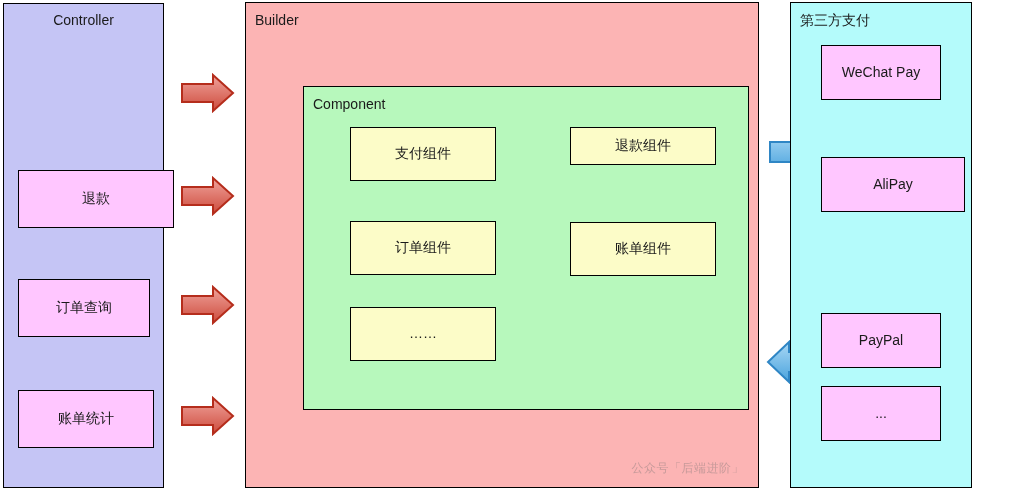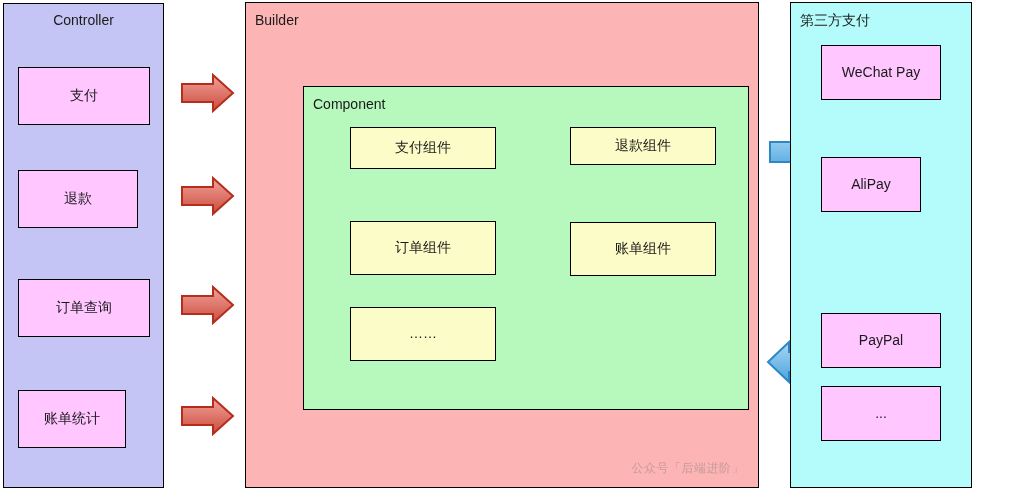--- a/index.html
+++ b/index.html
@@ -75,27 +75,26 @@
   }
 </style>
 </head>
 <body>
 
 <div id="canvas">
 
   <div class="panel" id="controller-panel" style="left:3px; top:3px; width:161px; height:485px;">
     <div class="panel-title center">Controller</div>
 
-    <div class="box box-pink" style="left:14px; top:63px; width:132px; height:58px;">支付</div>
 
-    <div class="box box-pink" style="left:14px; top:166px; width:120px; height:58px;">退款</div>
+    <div class="box box-pink" style="left:14px; top:166px; width:156px; height:58px;">退款</div>
 
     <div class="box box-pink" style="left:14px; top:275px; width:132px; height:58px;">订单查询</div>
 
-    <div class="box box-pink" style="left:14px; top:386px; width:108px; height:58px;">账单统计</div>
+    <div class="box box-pink" style="left:14px; top:386px; width:136px; height:58px;">账单统计</div>
   </div>
 
   <div class="arrow" style="left:180px; top:73px; width:55px; height:40px;">
     <svg width="55" height="40" viewBox="0 0 55 40">
       <defs>
         <linearGradient id="redgrad1" x1="0" y1="0" x2="0" y2="1">
           <stop offset="0%" stop-color="#f0a39c"></stop>
           <stop offset="100%" stop-color="#cd4b3c"></stop>
         </linearGradient>
       </defs>
@@ -120,21 +119,21 @@
       <polygon points="2,11 33,11 33,2 53,20 33,38 33,29 2,29" fill="url(#redgrad1)" stroke="#b52d1c" stroke-width="2" stroke-linejoin="miter"></polygon>
     </svg>
   </div>
 
   <div class="panel" id="builder-panel" style="left:245px; top:2px; width:514px; height:486px;">
     <div class="panel-title left">Builder</div>
 
     <div class="panel" id="component-panel" style="left:37px; top:83px; width:446px; height:324px;">
       <div class="panel-title left">Component</div>
 
-      <div class="box box-yellow" style="left:46px; top:40px; width:146px; height:42px;">支付组件</div>
+      <div class="box box-yellow" style="left:46px; top:40px; width:146px; height:54px;">支付组件</div>
 
       <div class="box box-yellow" style="left:266px; top:40px; width:146px; height:38px;">退款组件</div>
 
       <div class="box box-yellow" style="left:266px; top:135px; width:146px; height:54px;">账单组件</div>
 
       <div class="box box-yellow" style="left:46px; top:134px; width:146px; height:54px;">订单组件</div>
 
       <div class="box box-yellow" style="left:46px; top:220px; width:146px; height:54px;">……</div>
     </div>
 
@@ -157,20 +156,20 @@
     <svg width="58" height="44" viewBox="0 0 58 44">
       <polygon points="56,12 23,12 23,2 2,22 23,42 23,32 56,32" fill="url(#bluegrad)" stroke="#2f86c5" stroke-width="2" stroke-linejoin="miter"></polygon>
     </svg>
   </div>
 
   <div class="panel" id="thirdparty-panel" style="left:790px; top:2px; width:182px; height:486px;">
     <div class="panel-title left">第三方支付</div>
 
     <div class="box box-pink" style="left:30px; top:42px; width:120px; height:55px;">WeChat Pay</div>
 
-    <div class="box box-pink" style="left:30px; top:154px; width:100px; height:55px;">AliPay</div>
+    <div class="box box-pink" style="left:30px; top:154px; width:144px; height:55px;">AliPay</div>
 
     <div class="box box-pink" style="left:30px; top:270px; width:120px; height:55px;margin-top:40px;">PayPal</div>
 
     <div class="box box-pink" style="left:30px; top:383px; width:120px; height:55px;">...</div>
   </div>
 
 </div>
 
 </body></html>

